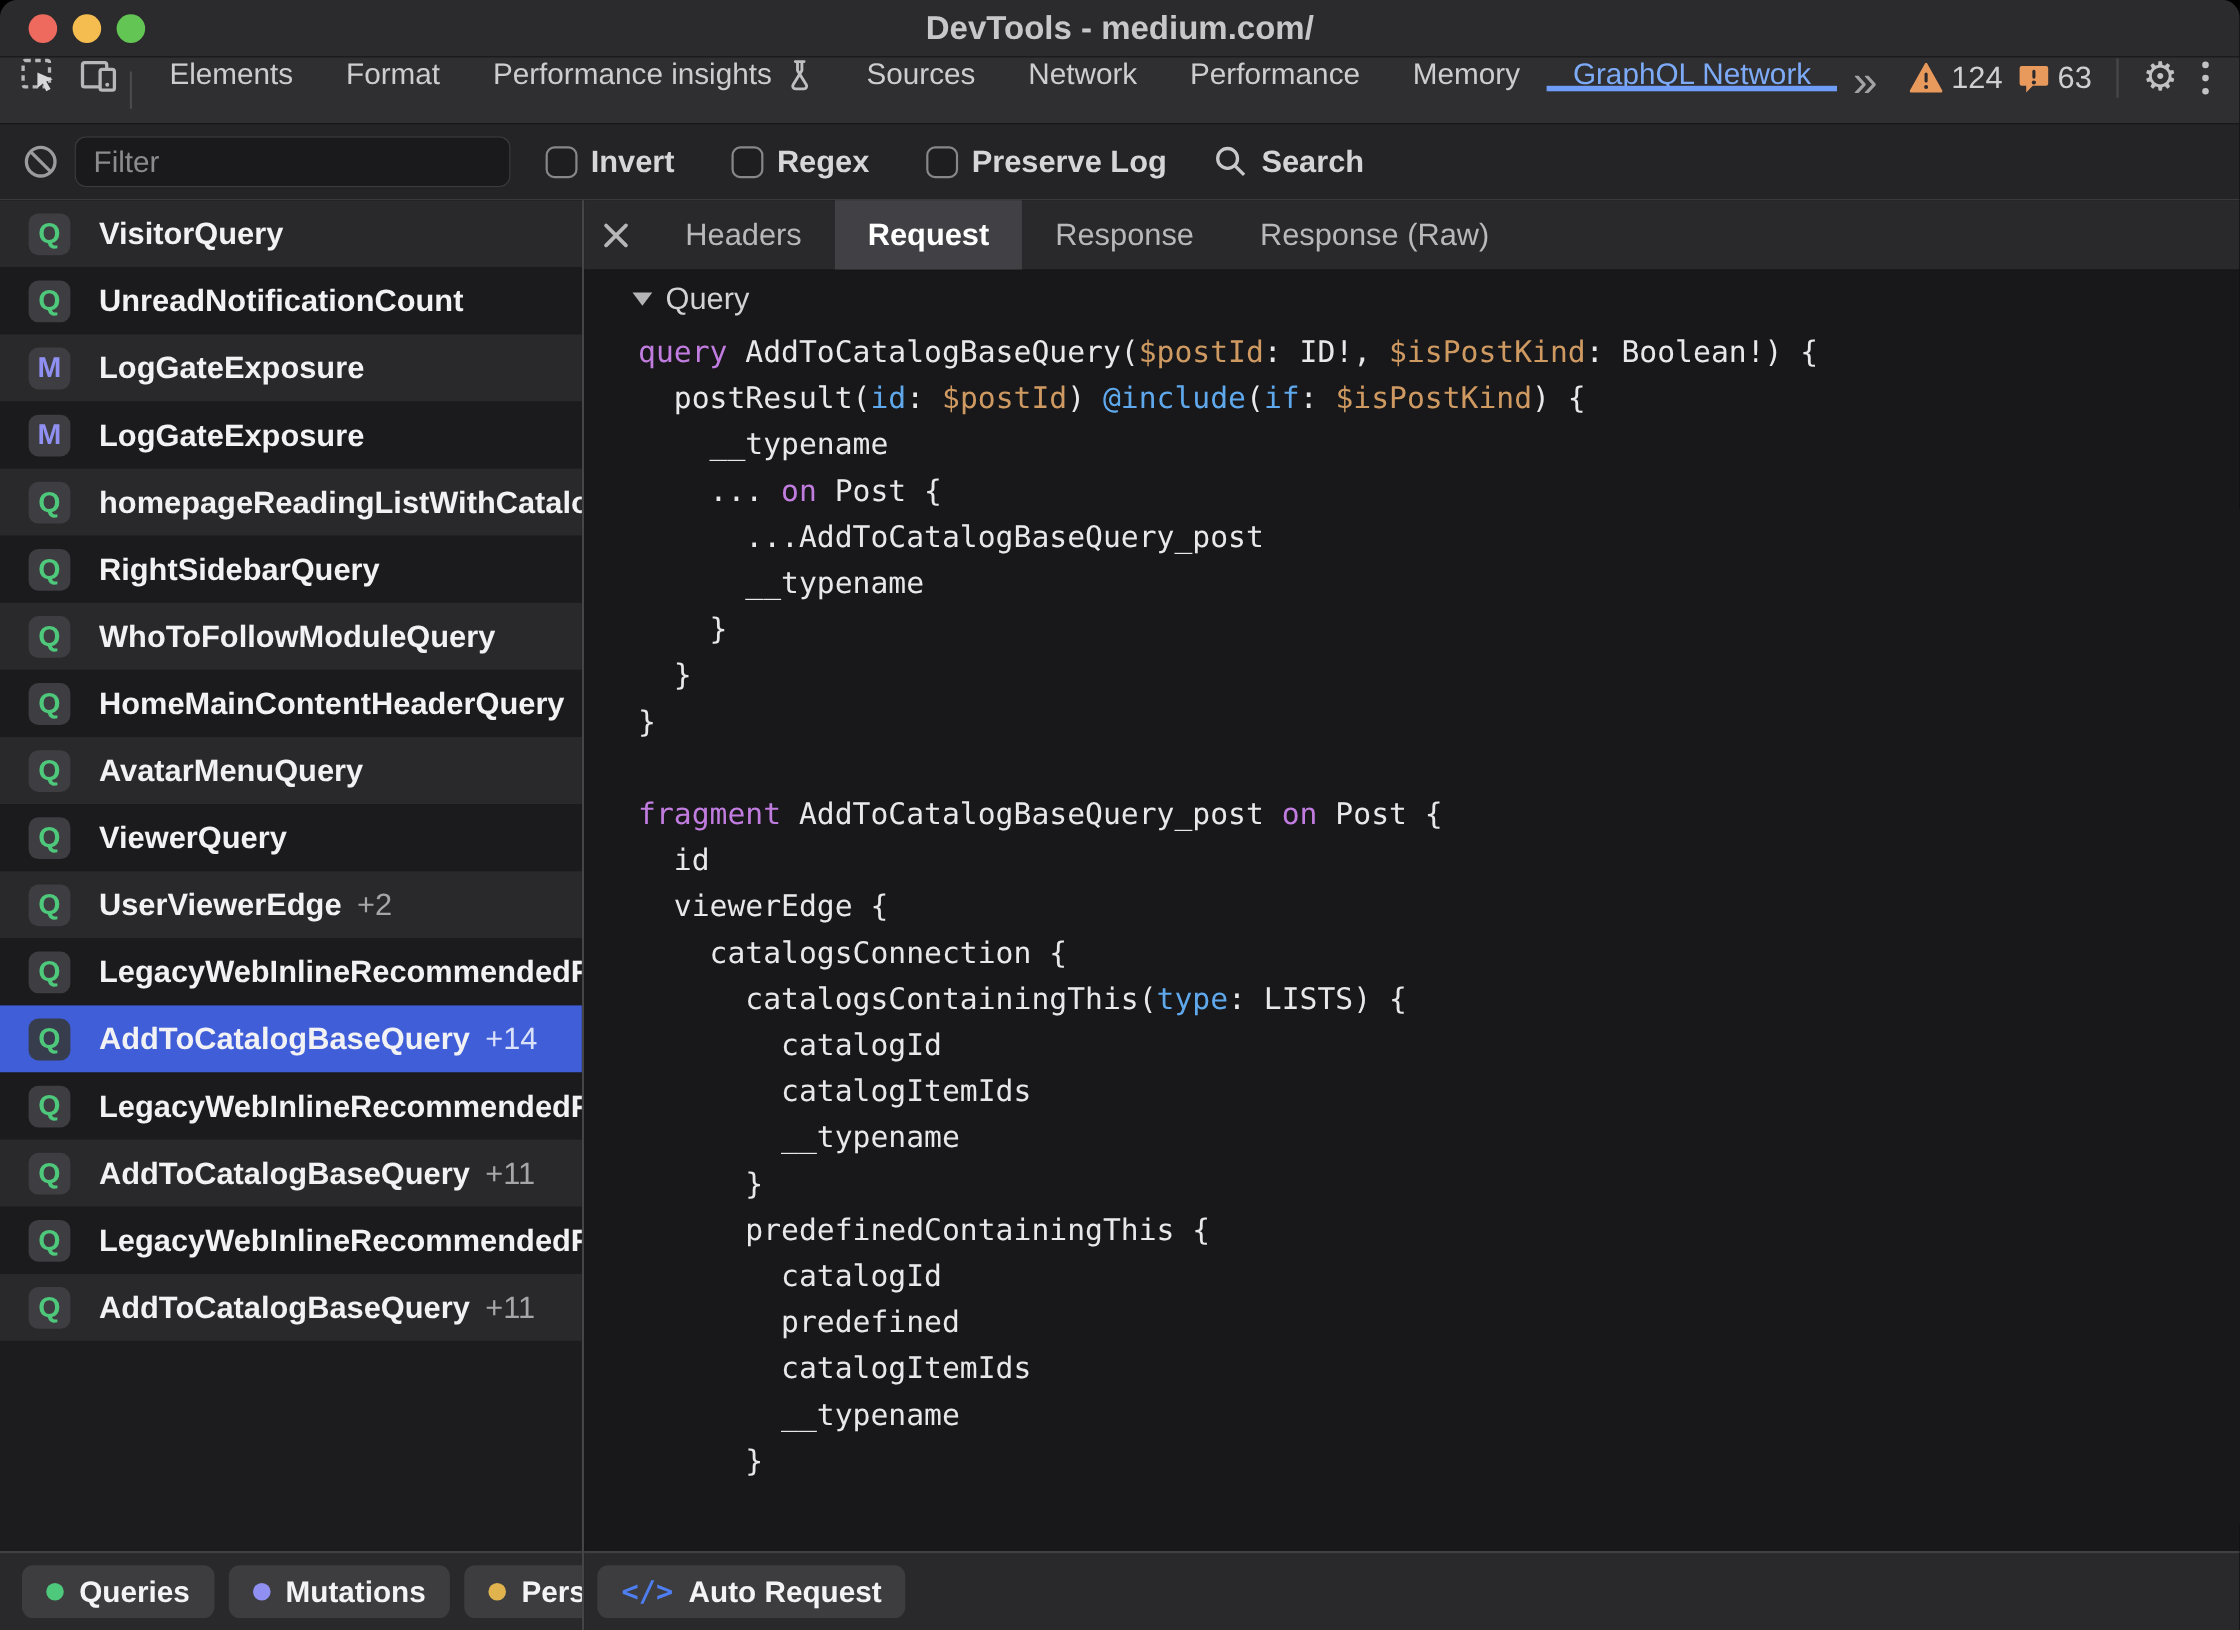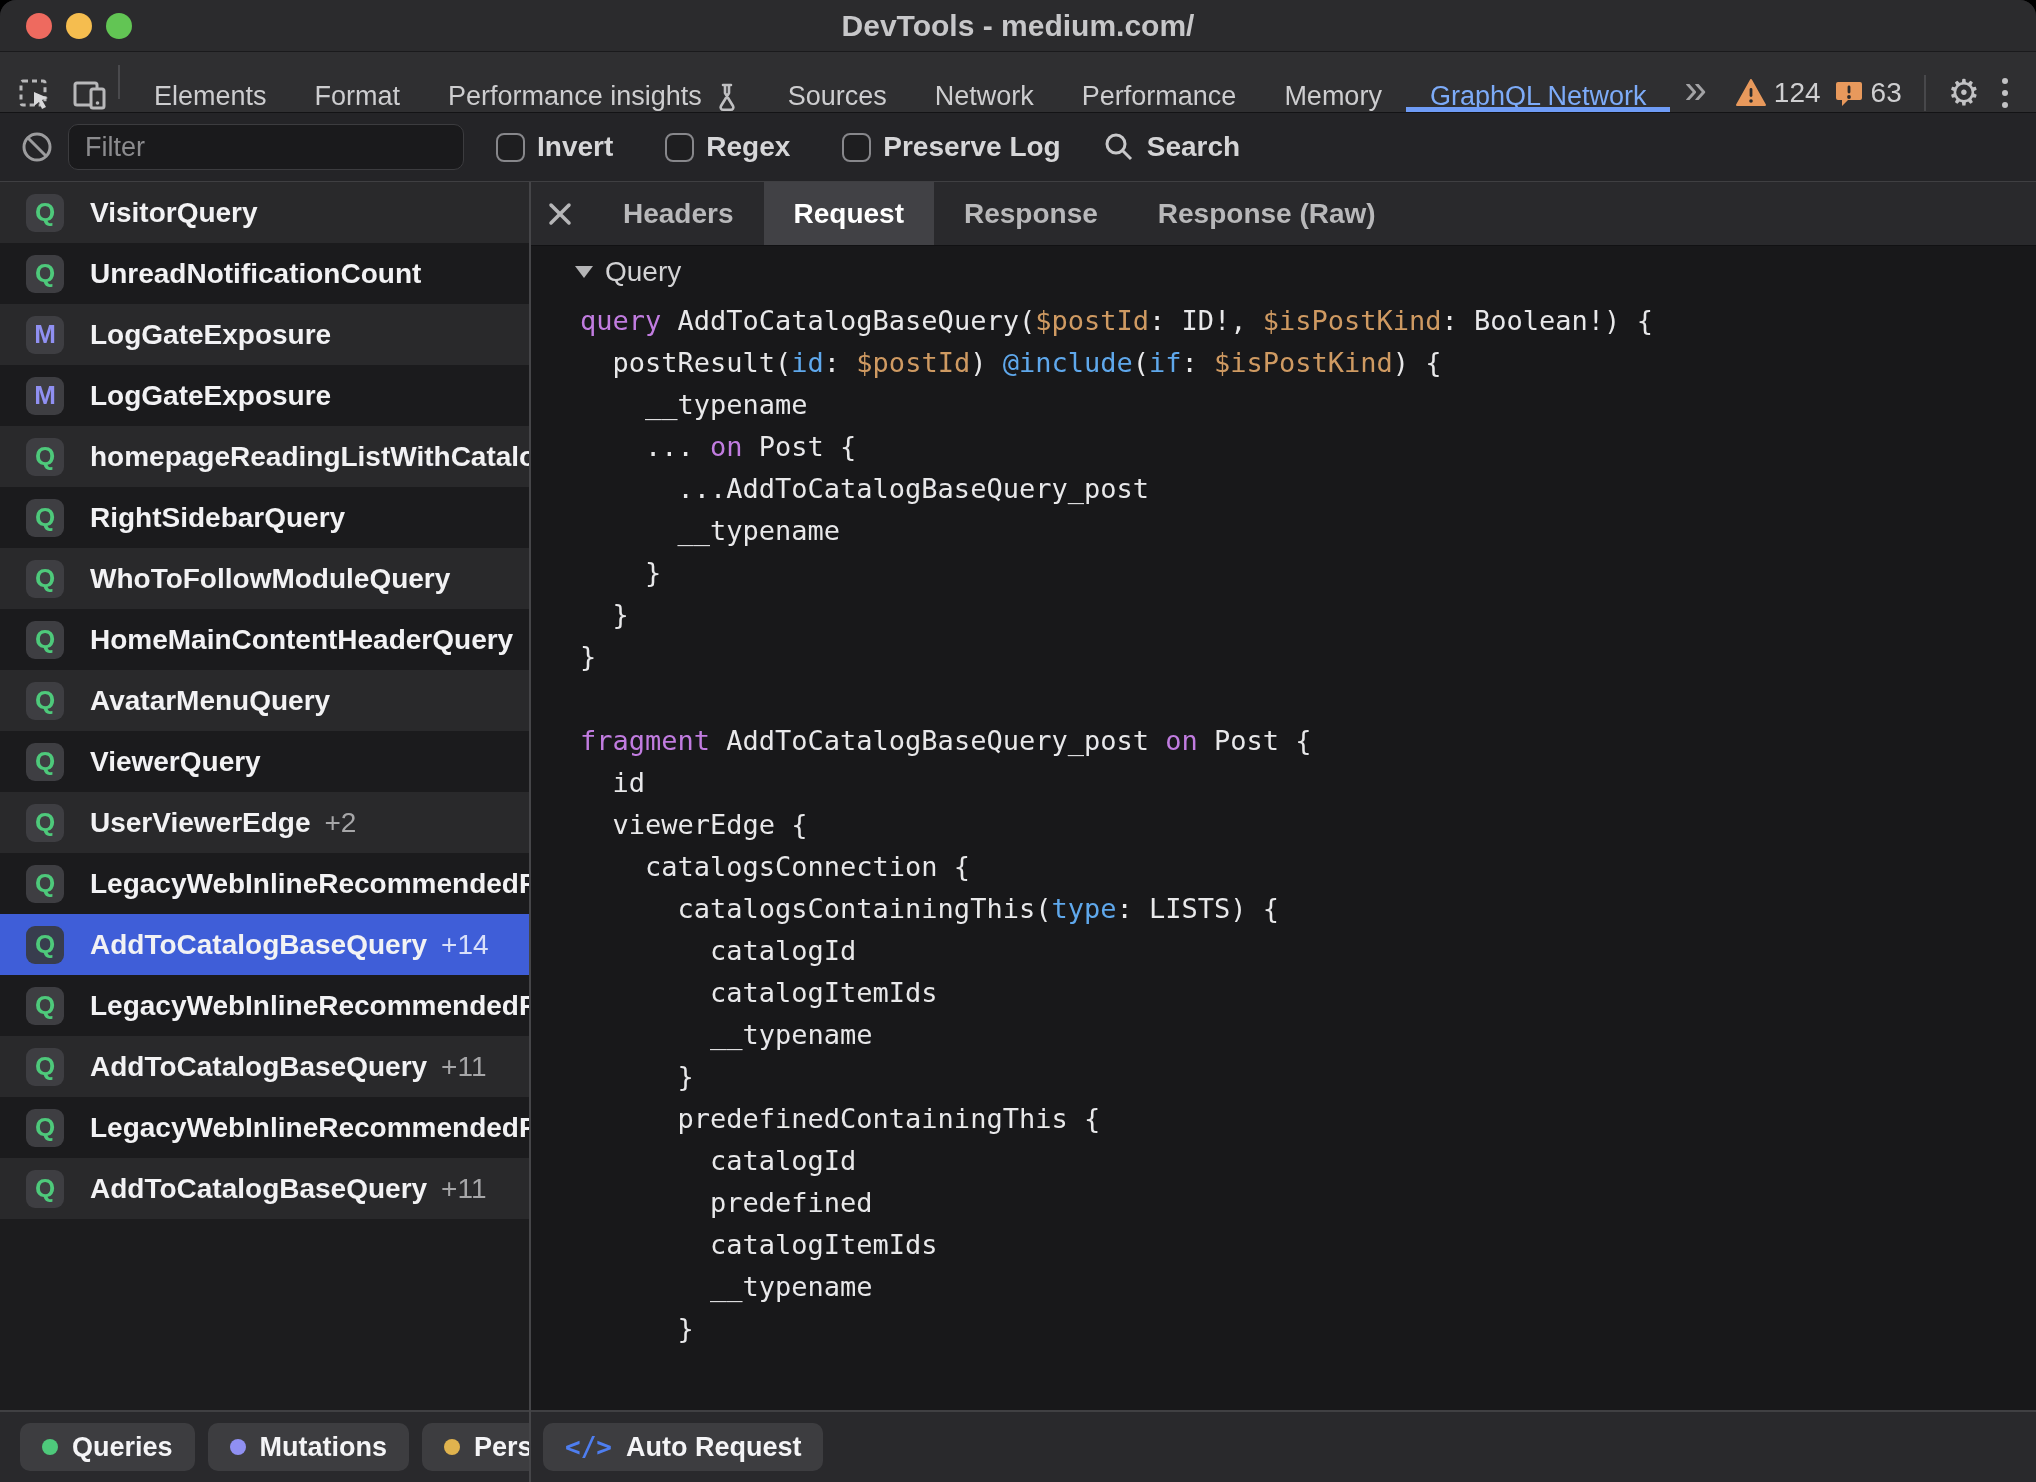--- a/index.html
+++ b/index.html
@@ -10,21 +10,21 @@
 
   
   .titlebar { height:52px; background:#2b2b2d; display:flex; align-items:center;
               position:relative; border-bottom:1px solid #1a1a1c; flex:0 0 auto; }
   .lights { display:flex; gap:14px; margin-left:26px; }
   .light { width:26px; height:26px; border-radius:50%; }
   .title { position:absolute; left:0; right:0; text-align:center; color:#c7c7c9;
            font-size:30px; font-weight:700; }
 
   
-  .tabbar { height:61px; background:#2f2f31; display:flex; align-items:flex-end;
+  .tabbar { height:61px; background:#2f2f31; display:flex; align-items:flex-start;
             border-bottom:1px solid #131315; flex:0 0 auto; }
   .tb-icons { display:flex; align-items:center; padding-left:18px; gap:20px; }
   .tb-sep { width:2px; height:34px; background:#4a4a4d; margin:0 10px; align-self:center; }
   .tabs { display:flex; align-items:stretch; }
   .tab { display:flex; align-items:center; padding:0 24px; font-size:27px;
          color:#cdcdcf; position:relative; white-space:nowrap; gap:12px; }
   .tab.active { color:#7dabf8; }
   .tab.active::after { content:""; position:absolute; left:0; right:0; bottom:0;
                        height:5px; background:#6f9cf6; }
   .chevrons { display:flex; align-items:center; color:#a3a3a5; font-size:40px;
@@ -79,21 +79,21 @@
           align-items:center; gap:14px; padding:0 22px; flex:0 0 auto; }
   .pill-dot { width:16px; height:16px; border-radius:50%; flex:0 0 auto; }
   .pill-label { color:#f4f4f6; font-size:27px; font-weight:700; }
 
   
   .detail { flex:1; display:flex; flex-direction:column; min-width:0; min-height:0; }
   .dt-tabs { height:64px; background:#29292c; display:flex; align-items:stretch;
              border-bottom:1px solid #111113; flex:0 0 auto; }
   .dt-close { display:flex; align-items:center; padding:0 20px 0 16px; }
   .dtab { display:flex; align-items:center; padding:0 30px; font-size:28px;
-          color:#b8b8ba; font-weight:700; white-space:nowrap; }
+          color:#b8b8ba; font-weight:400; white-space:nowrap; }
   .dtab.active { background:#414145; color:#fff; font-weight:700; }
   .dt-body { flex:1; background:#18181a; overflow:hidden; min-height:0; }
   .req-row { height:68px; display:flex; align-items:center; padding:18px 12px 0 24px; }
   .tri { width:0; height:0; border-left:9px solid transparent; border-right:9px solid transparent;
          border-top:12px solid #b4b4b6; margin-right:12px; flex:0 0 auto; }
   .sect-label { color:#d2d2d4; font-size:28px; }
   .req-buttons { margin-left:auto; display:flex; gap:16px; }
   .dbtn { height:52px; background:#3a3a3d; border:none; border-radius:10px; color:#f2f2f4;
           font-size:27px; font-weight:700; padding:0 24px;
           font-family:"Liberation Sans",sans-serif; }

